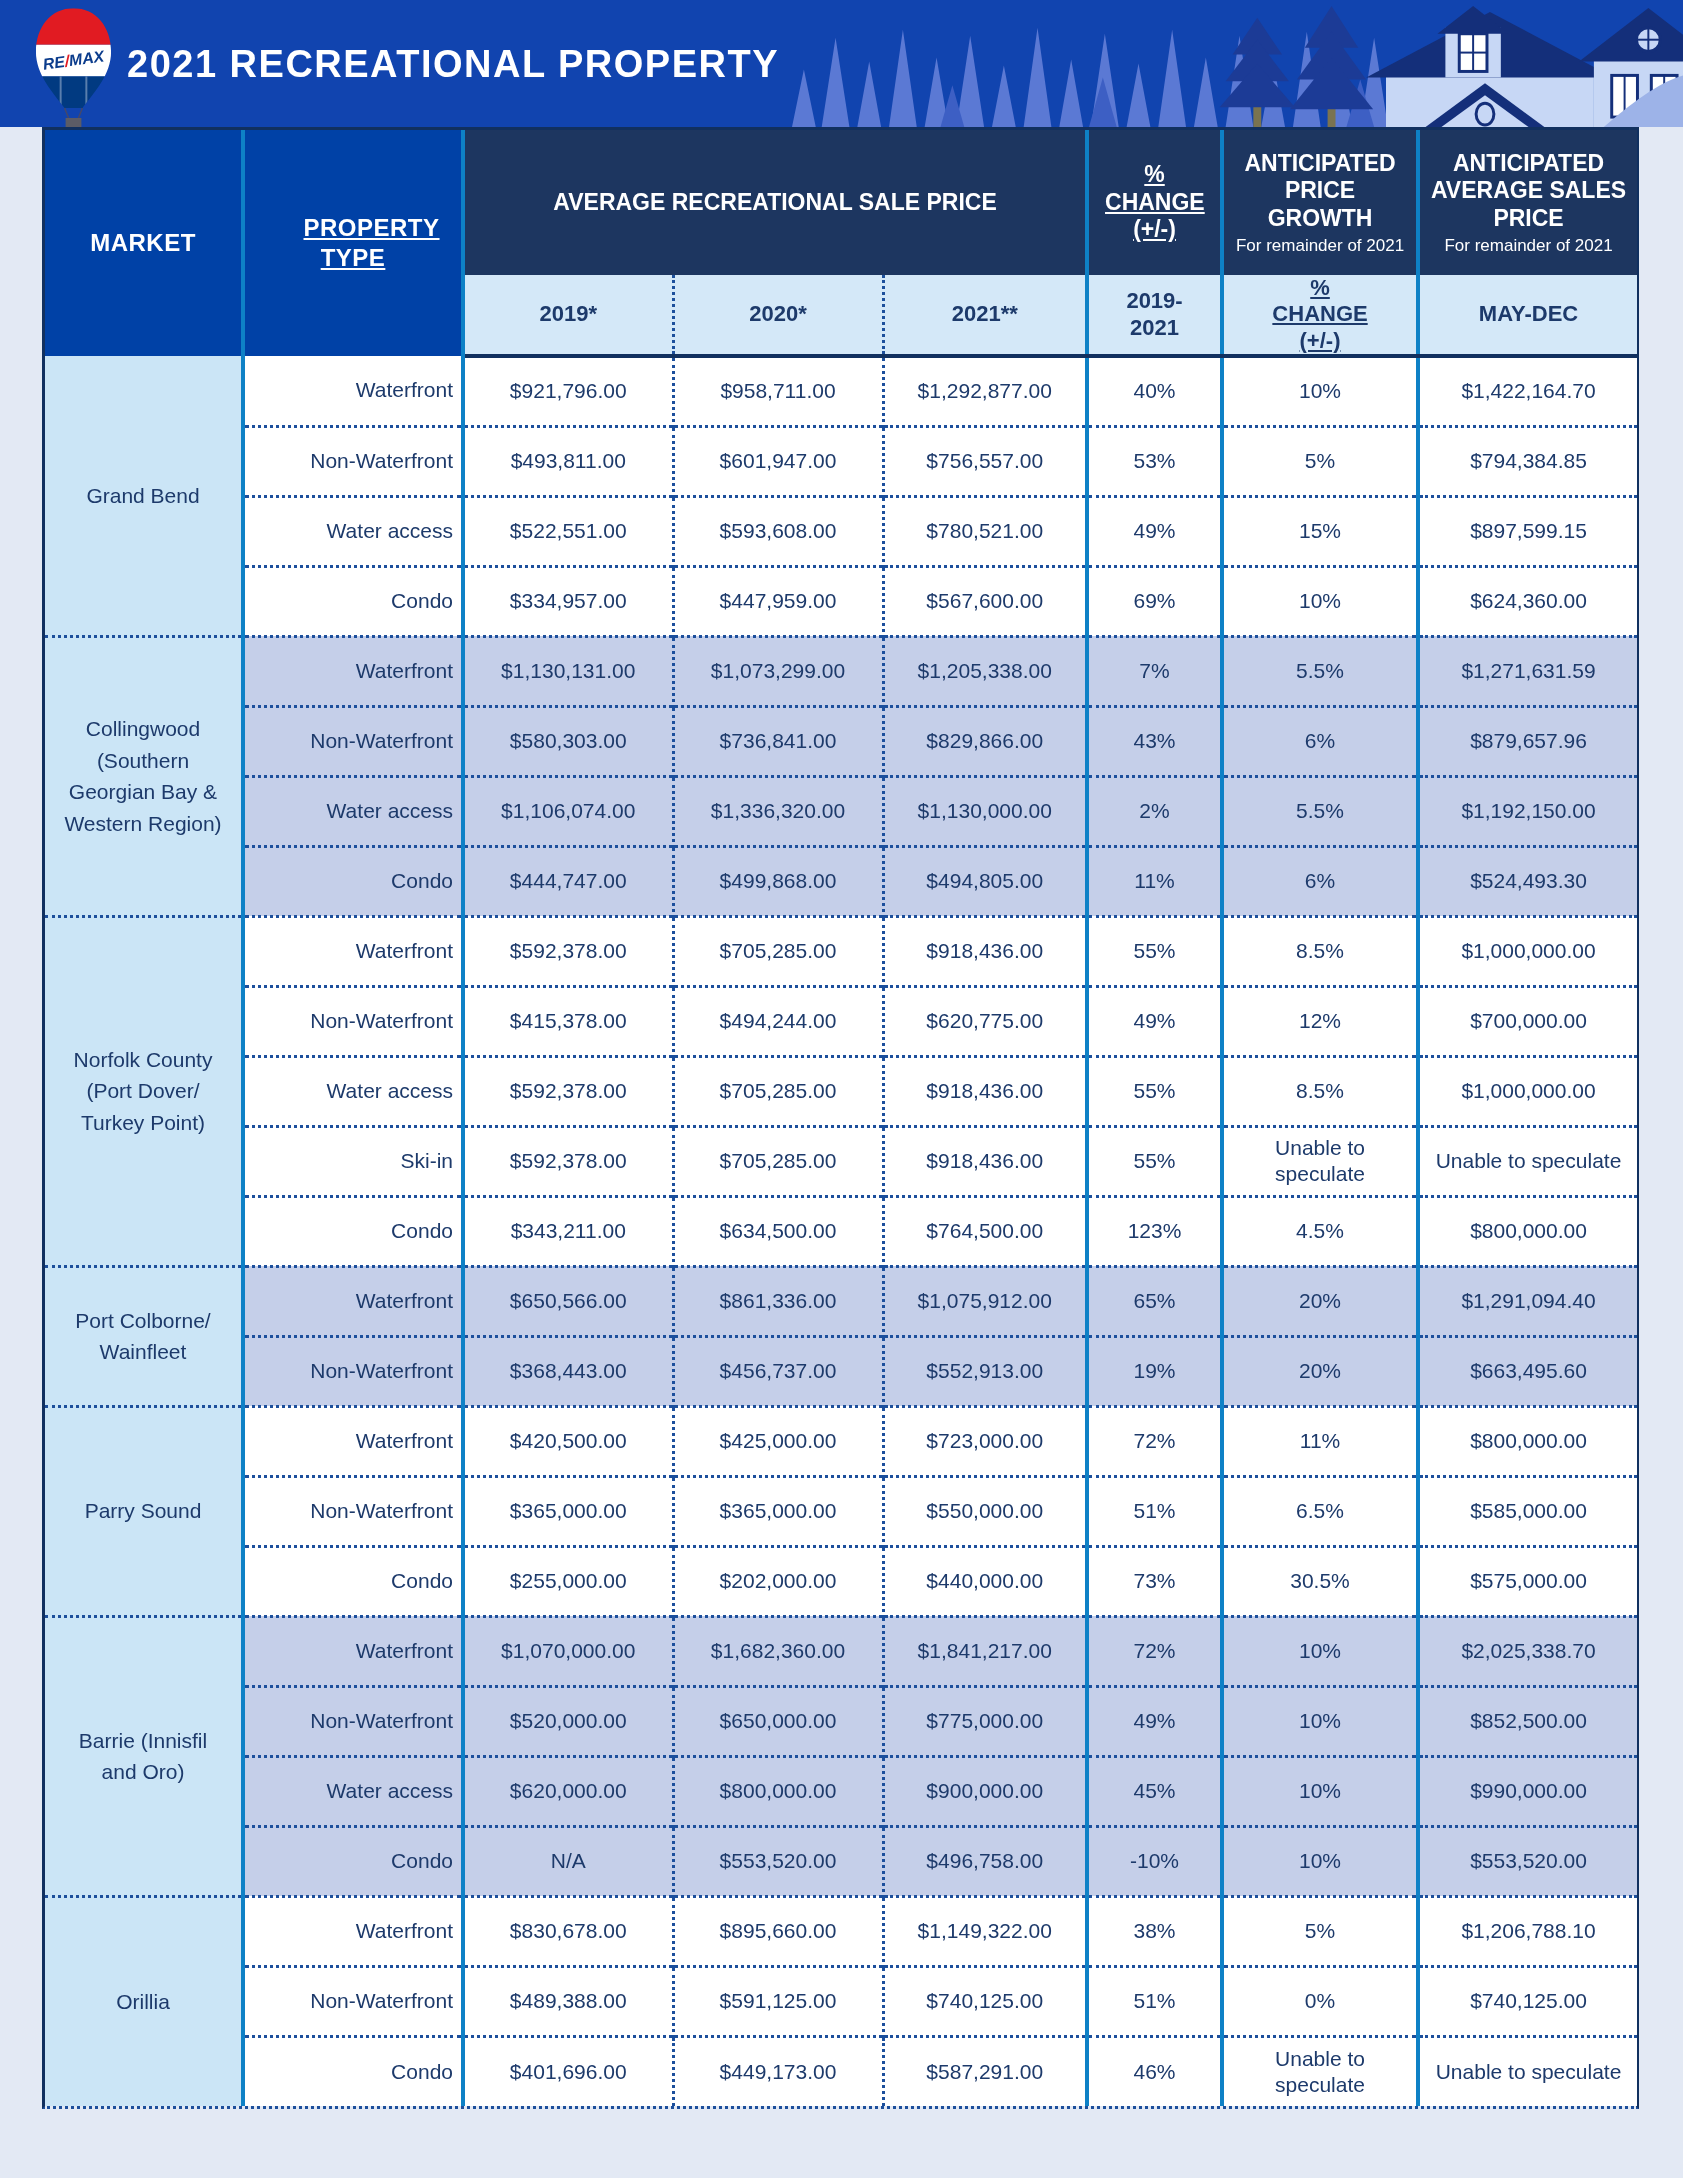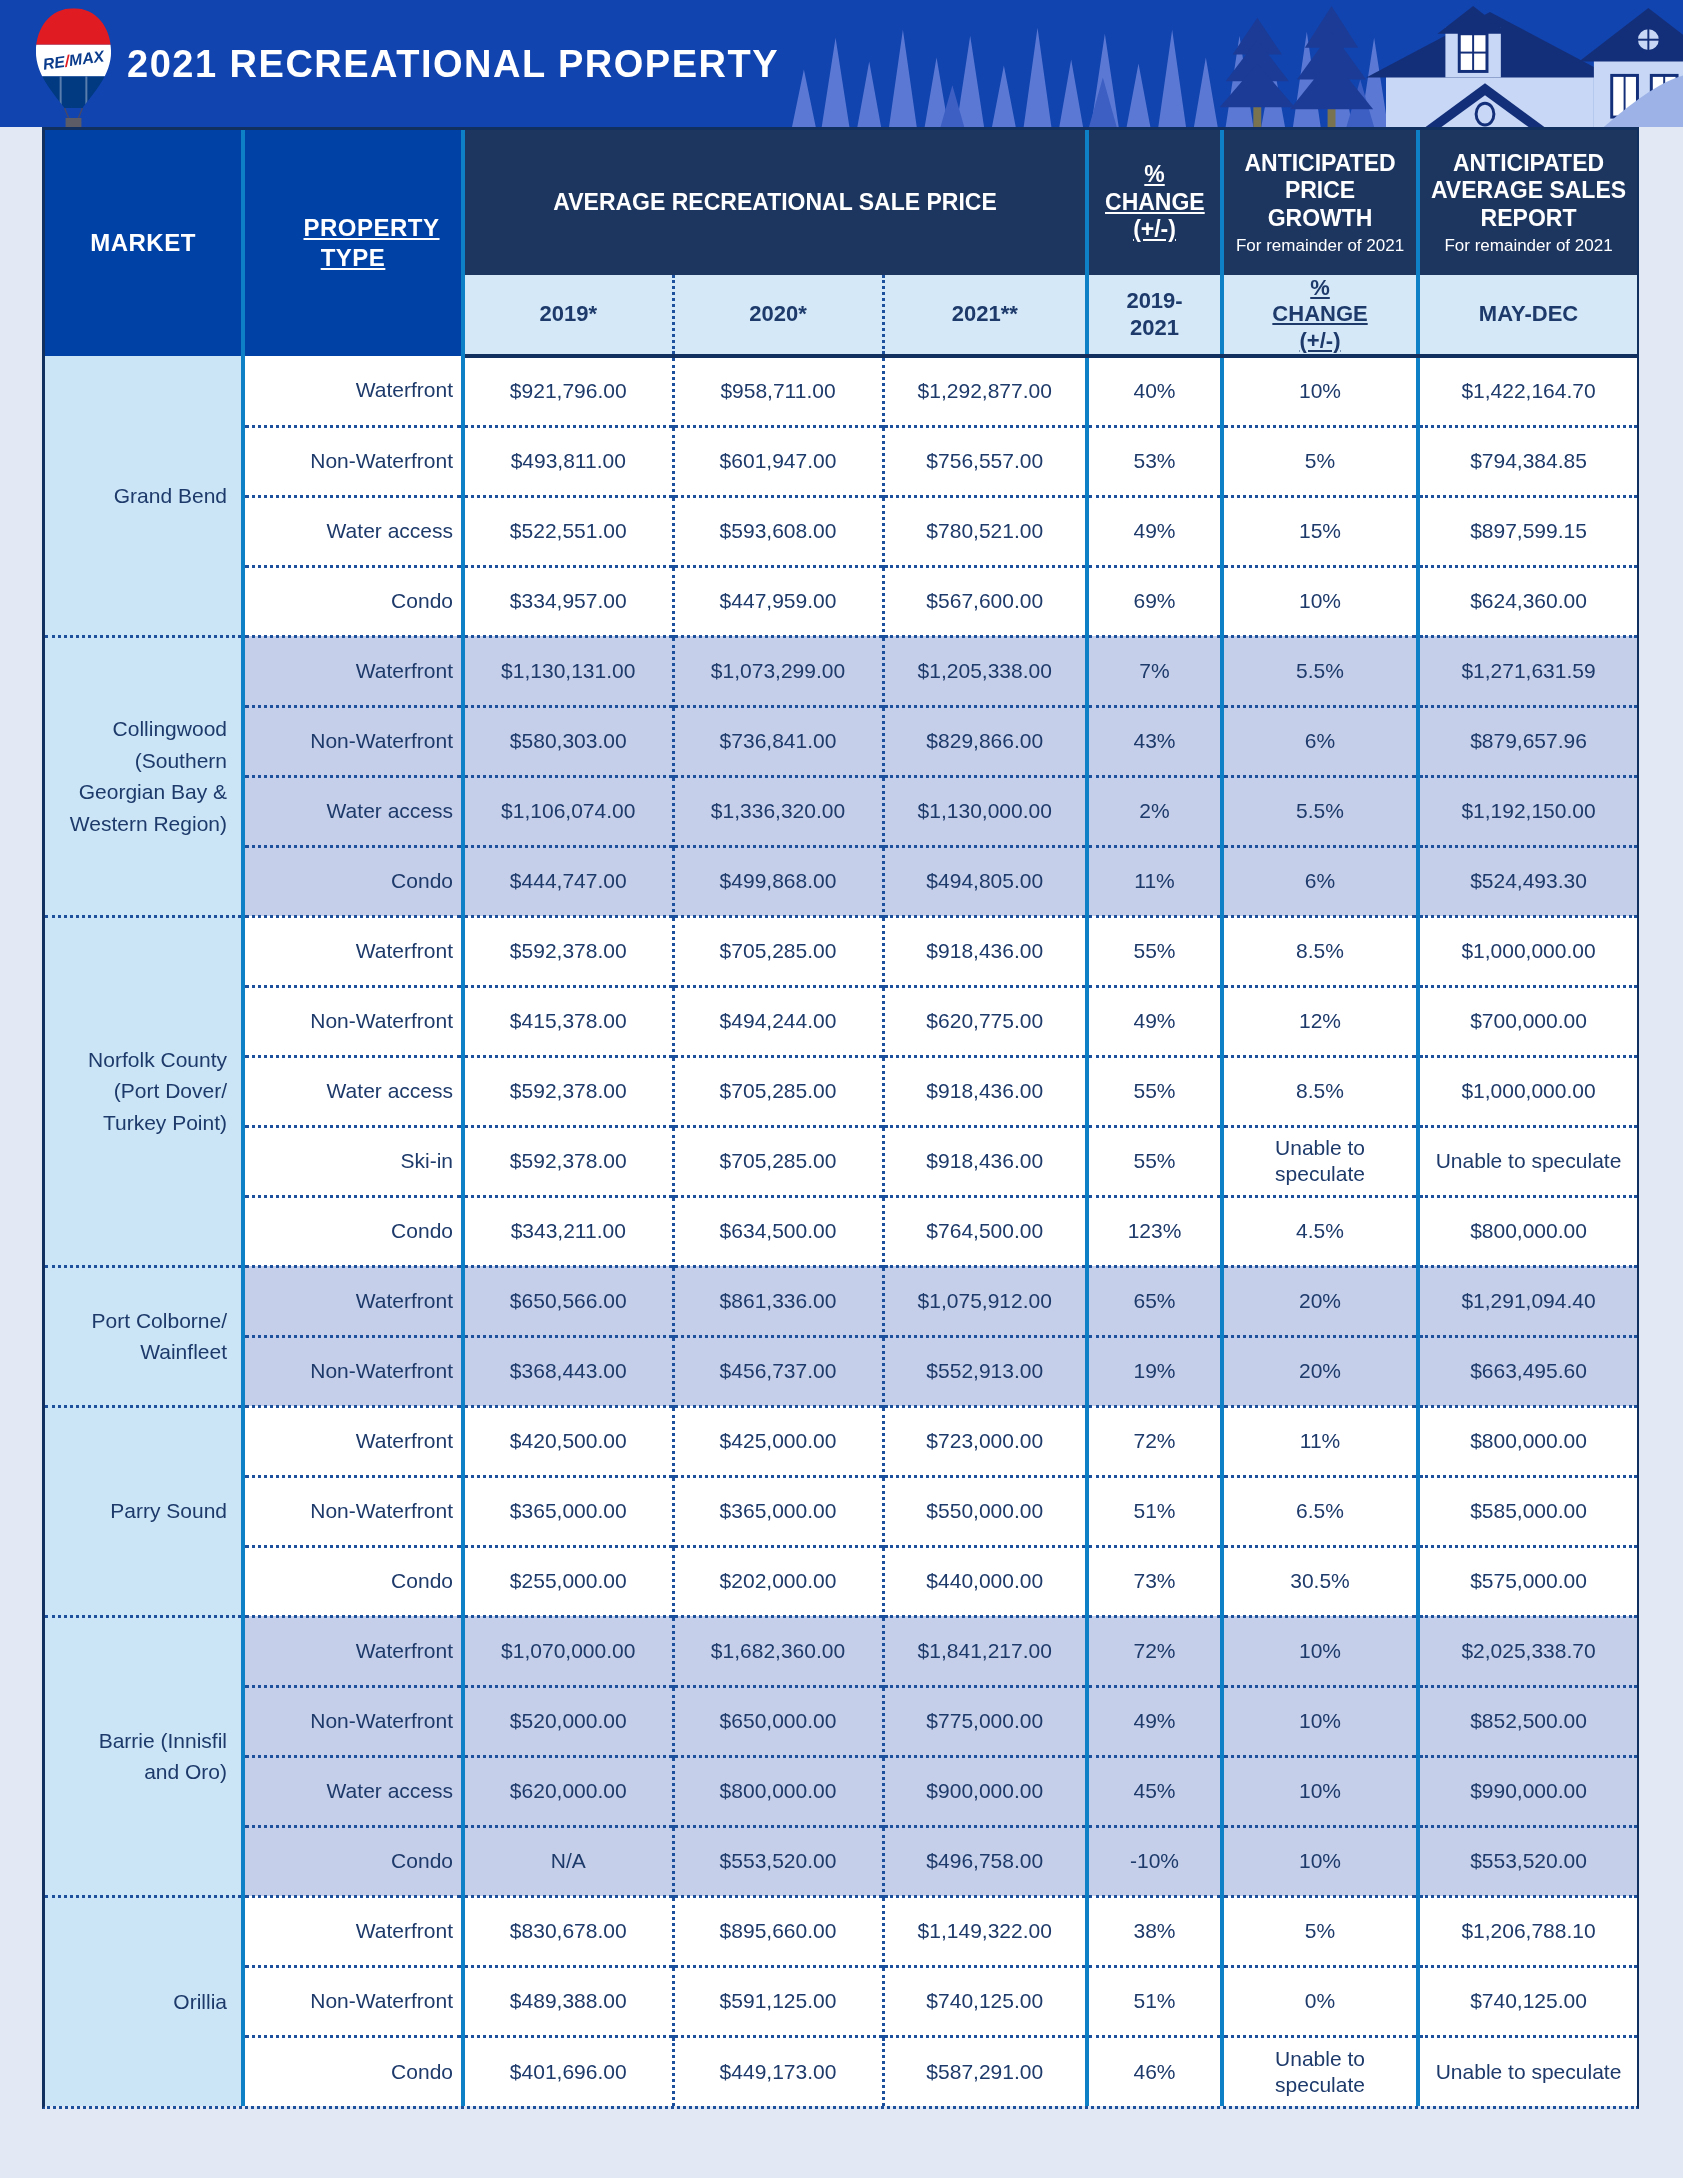--- a/index.html
+++ b/index.html
@@ -46,21 +46,21 @@
   tr.h2 th{background:var(--subheader-bg);color:var(--text-navy);font-size:22px;font-weight:bold;
            text-align:center;border-bottom:4px solid var(--outer-border);line-height:1.2;}
   tr.h2 th .narrow2{display:inline-block;max-width:71px;}
 
   .teal-r{border-right:4px solid var(--teal-border);}
   .dot-r{border-right:3px dotted var(--dot-border);text-align:center;}
 
   tbody tr{height:70px;}
   tbody td{color:var(--text-navy);font-size:21px;text-align:center;line-height:1.25;}
   tbody td.market{background:var(--market-bg);font-size:21px;line-height:1.5;
-                  border-right:4px solid var(--teal-border);padding:0 14px;text-align:right;}
+                  border-right:4px solid var(--teal-border);padding:0 14px;}
   tbody td.pt{text-align:right;padding-left:13px;}
   tr.sec-white td{background:var(--row-white);}
   tr.sec-blue td{background:var(--row-periwinkle);}
   tbody td.market{background:var(--market-bg);} 
   td.rowsep{border-top:3px dotted var(--dot-border);}
   td.secsep{border-top:3px dotted var(--dot-border);}
 </style>
 </head>
 <body>
 
@@ -149,21 +149,21 @@
         <tr class="h1">
           <th rowspan="2" class="blue teal-r">MARKET</th>
           <th rowspan="2" class="blue teal-r"><span class="narrow">PROPERTY TYPE</span></th>
           <th colspan="3" class="navy teal-r">AVERAGE RECREATIONAL SALE PRICE</th>
           <th class="navy teal-r"><span class="narrow">% CHANGE (+/-)</span></th>
           <th class="navy teal-r">
             <div>ANTICIPATED PRICE GROWTH</div>
             <div class="sub-note">For remainder of 2021</div>
           </th>
           <th class="navy">
-            <div>ANTICIPATED AVERAGE SALES REPORT</div>
+            <div>ANTICIPATED AVERAGE SALES PRICE</div>
             <div class="sub-note">For remainder of 2021</div>
           </th>
         </tr>
         <tr class="h2">
           <th class="dot-r">2019*</th>
           <th class="dot-r">2020*</th>
           <th class="teal-r">2021**</th>
           <th class="teal-r"><span class="narrow2">2019-2021</span></th>
           <th class="teal-r"><span class="narrow">% CHANGE (+/-)</span></th>
           <th>MAY-DEC</th>

